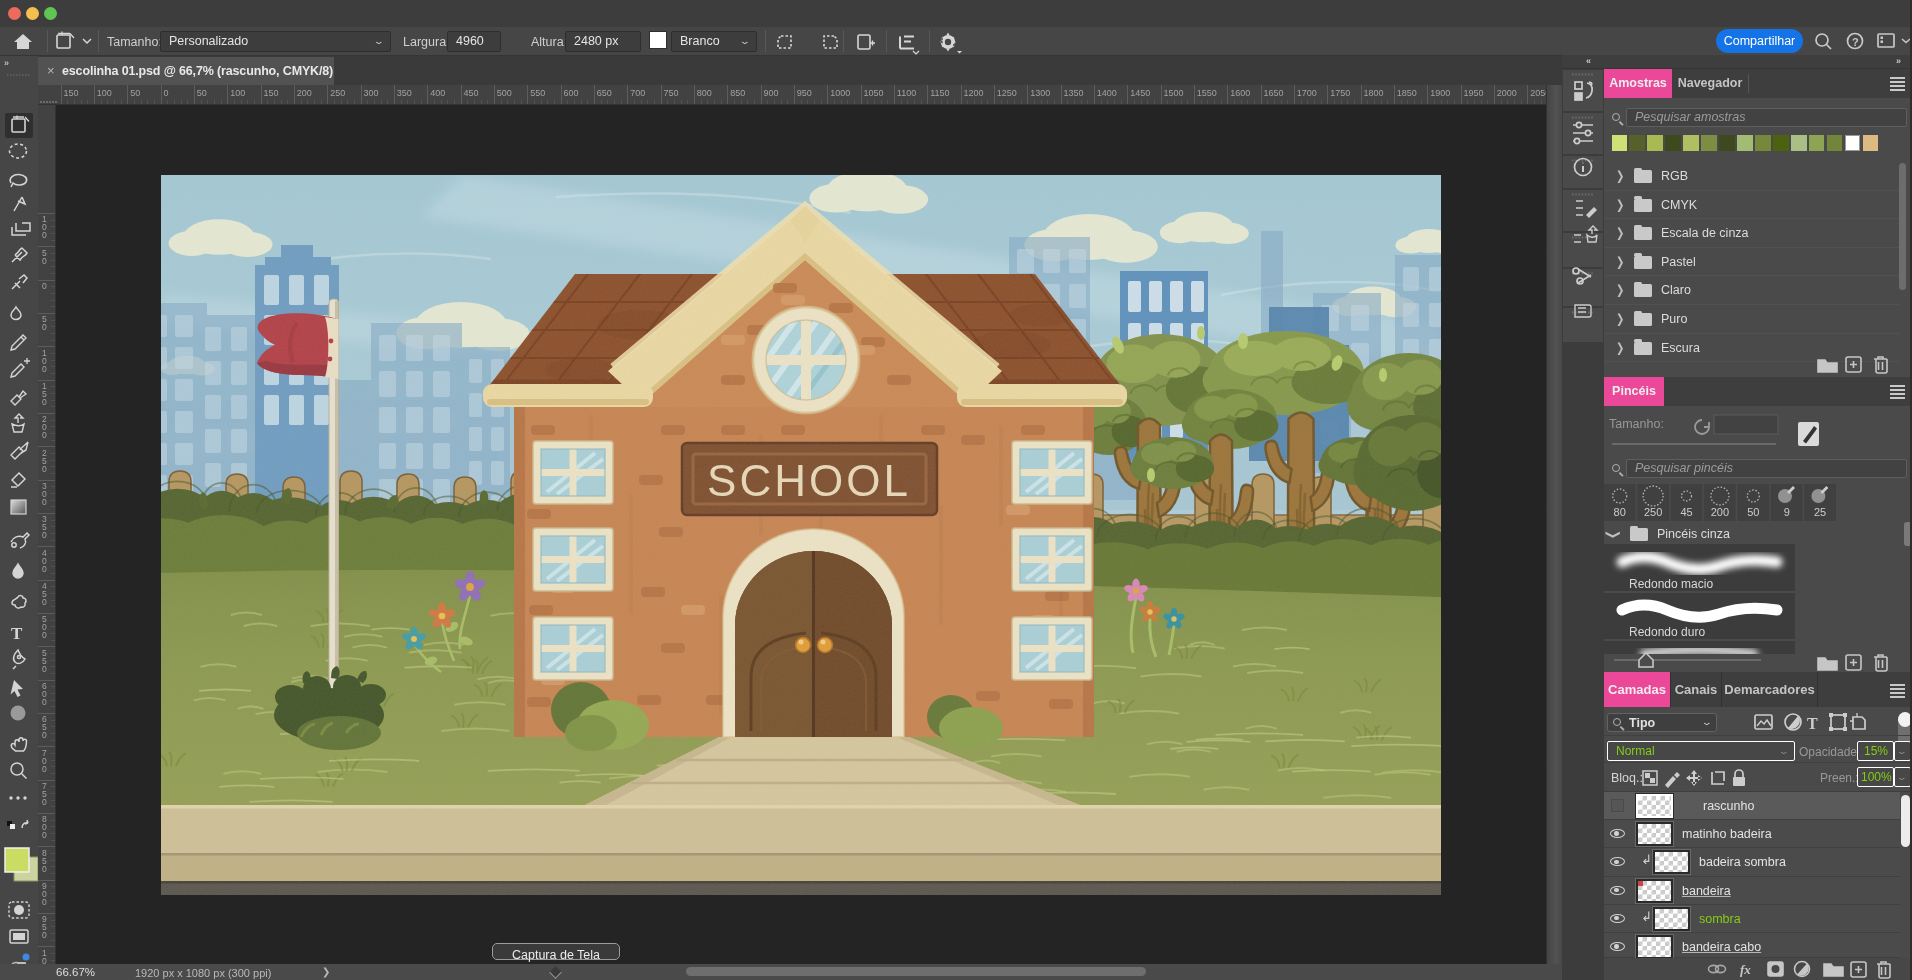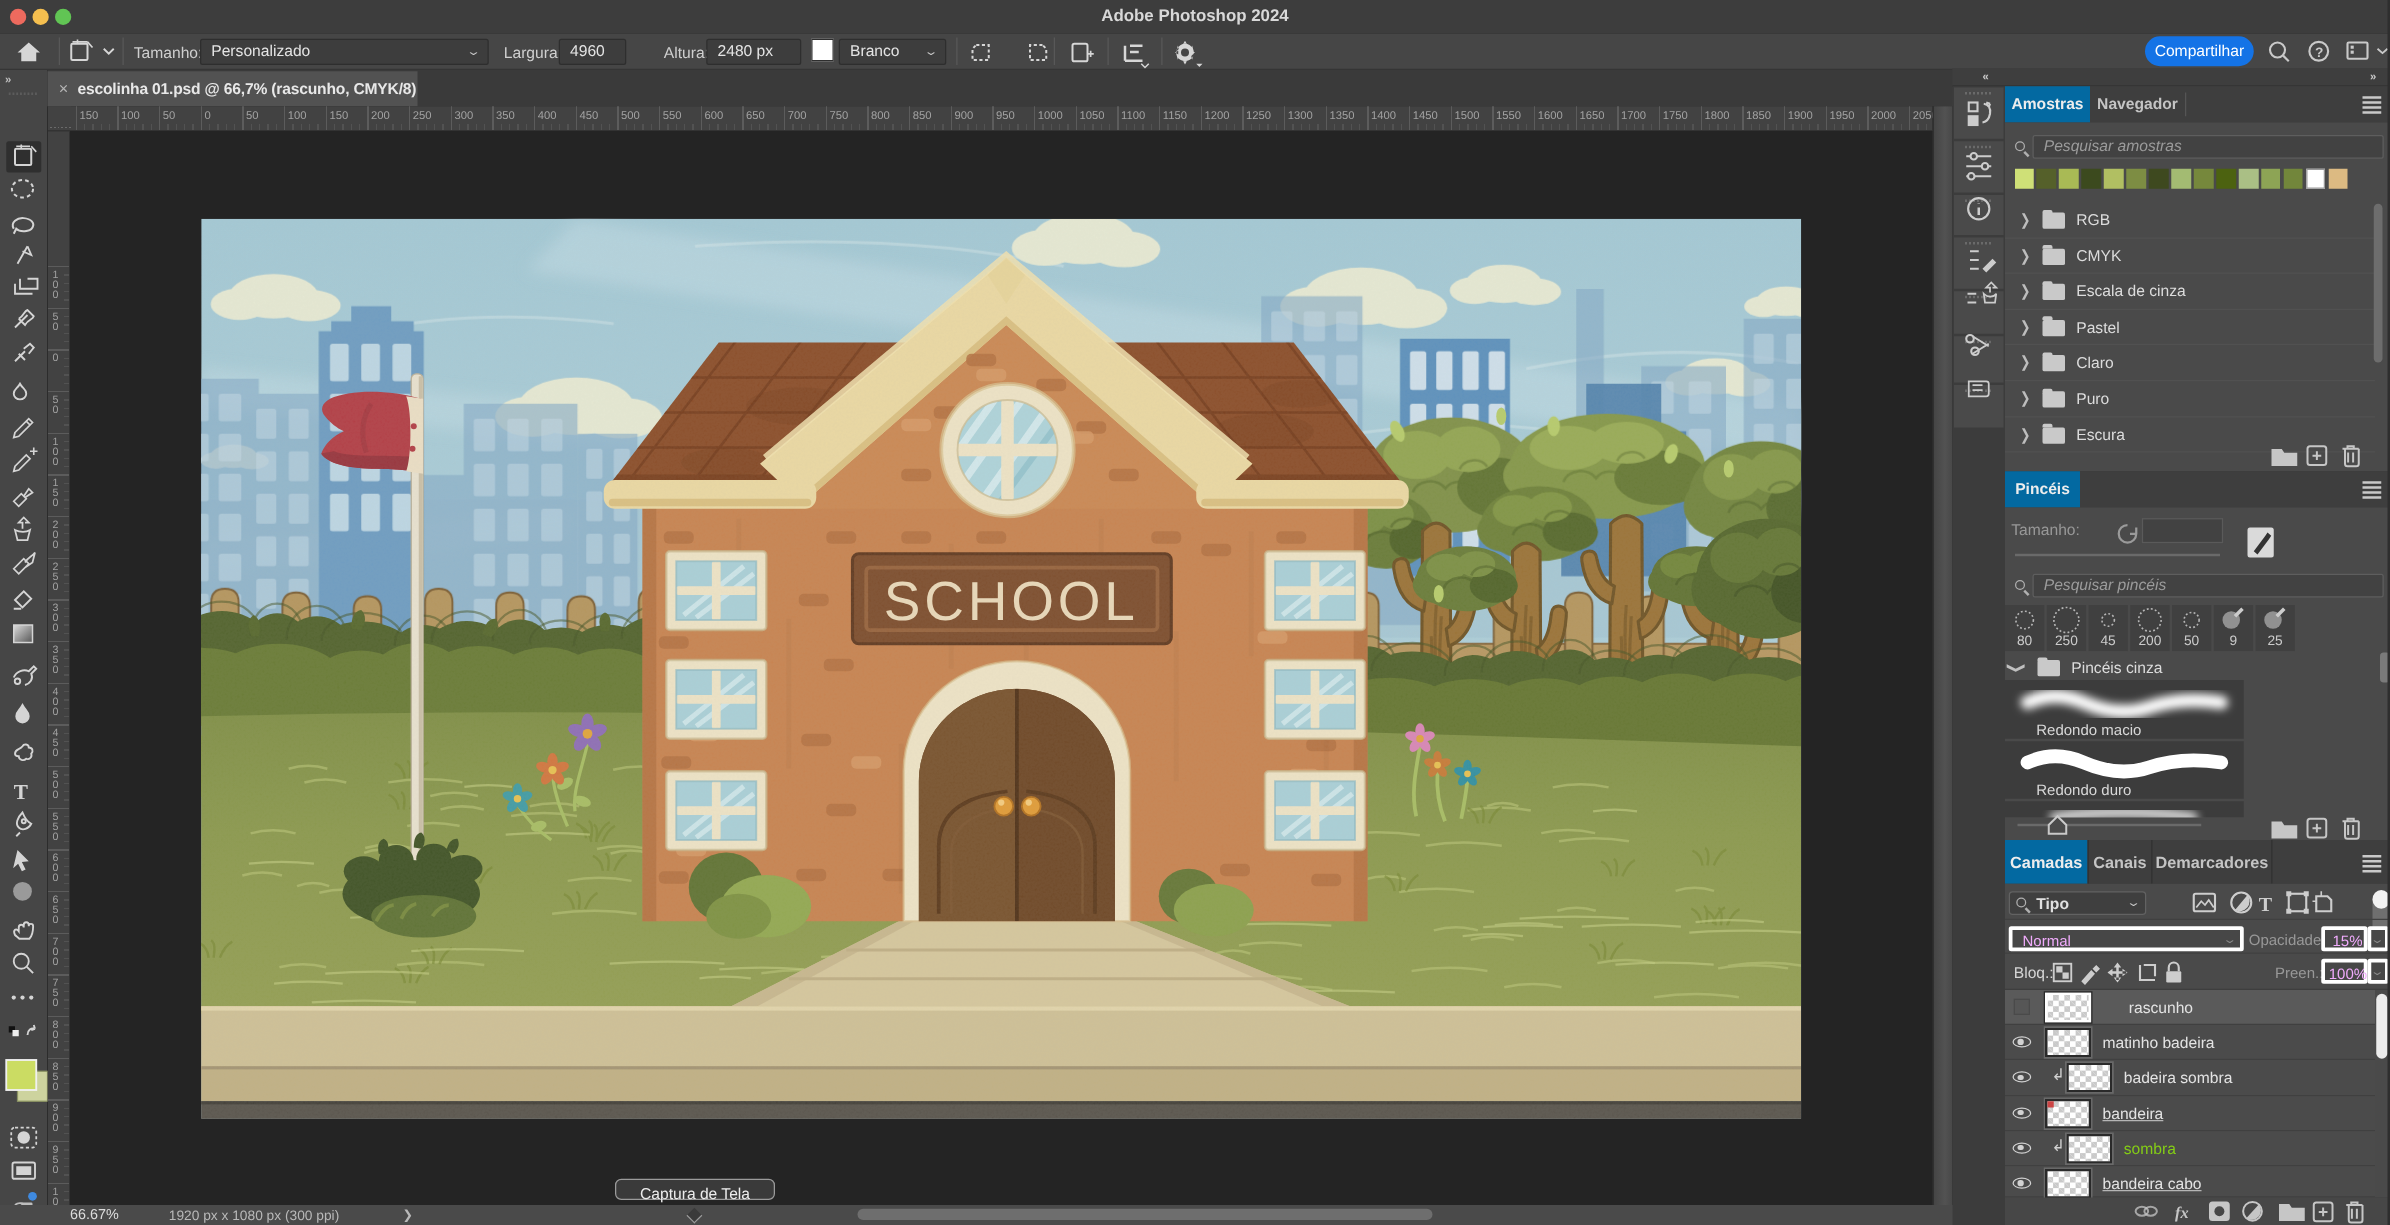--- a/index.html
+++ b/index.html
@@ -12,41 +12,40 @@
 .obox{position:absolute;top:3.5px;height:21px;background:#3d3d3d;border:1px solid #2e2e2e;border-radius:2px;color:#e4e4e4;font-size:12.5px;line-height:19px;padding-left:8px}
 .osep{position:absolute;top:3px;width:1px;height:22px;background:#585858}
 .chev{position:absolute;color:#c9c9c9;font-size:9px;transform:scaleX(1.6)}
 #tabbar{position:absolute;left:38px;top:56px;width:1874px;height:29px;background:#3a3a3a}
 #tab1{position:absolute;left:0px;top:1px;width:296px;height:28px;background:#525252;color:#e8e8e8;font-size:12.5px;font-weight:700;line-height:28px;letter-spacing:-0.15px;white-space:nowrap}
 #statusbar{position:absolute;left:0;top:964px;width:1912px;height:16px;background:#4a4a4a;color:#dedede;font-size:11.5px}
 #tooltip{position:absolute;left:492px;top:943px;width:128px;height:17px;background:#3a3a3a;border:1px solid #9b9b9b;border-radius:5px;color:#ececec;font-size:12.5px;text-align:center;line-height:23px;z-index:60}
 #tooltip .ptr{position:absolute;left:58px;top:23.5px;width:9px;height:9px;background:#3a3a3a;border-right:1px solid #9b9b9b;border-bottom:1px solid #9b9b9b;transform:rotate(45deg)}
 .panel-tabs{position:absolute;background:#3e3e3e}
 .ptab{position:absolute;color:#c4c4c4;font-size:12.5px;font-weight:700;text-align:center}
-.ptab.act{background:#0369a1;color:#ededed}
+.ptab.act{background:#ec4899;color:#ededed}
 .hamb{position:absolute;width:15px;height:1.8px;background:#c9c9c9;box-shadow:0 4px #c9c9c9,0 8px #c9c9c9,0 12px #c9c9c9}
 .pbody{position:absolute;background:#4a4a4a}
 .sfield{position:absolute;height:19px;background:#424242;border:1px solid #5e5e5e;border-radius:2px;color:#9b9b9b;font-size:12.5px;font-style:italic;line-height:17px;padding-left:8px}
 .mag{position:absolute;width:8px;height:8px;border:1.6px solid #b0b0b0;border-radius:50%}
 .mag:after{content:"";position:absolute;left:6.5px;top:6.5px;width:1.8px;height:4.5px;background:#b0b0b0;transform:rotate(-45deg)}
 .frow{position:absolute;color:#dcdcdc;font-size:12.5px}
 .folder{position:absolute;width:18px;height:13px;background:#c9c9c9;border-radius:1.5px}
 .folder:before{content:"";position:absolute;left:0;top:-2.5px;width:8px;height:3px;background:#c9c9c9;border-radius:1.5px 1.5px 0 0}
 .checker{background-color:#fff;background-image:linear-gradient(45deg,#c9c9c9 25%,transparent 25%,transparent 75%,#c9c9c9 75%),linear-gradient(45deg,#c9c9c9 25%,transparent 25%,transparent 75%,#c9c9c9 75%);background-size:9px 9px;background-position:0 0,4.5px 4.5px}
 .eye{position:absolute;width:15px;height:9px;border:1.5px solid #d2d2d2;border-radius:50%}
 .eye:after{content:"";position:absolute;left:3.2px;top:1.2px;width:4.5px;height:4.5px;background:#d2d2d2;border-radius:50%}
 .gtxt{color:#989898;font-size:12.5px;position:absolute}
-.vbox{position:absolute;height:20px;background:#474747;border:3px solid #ffffff;border-radius:2px;color:#f0abfc;font-size:12px;line-height:18px}
+.vbox{position:absolute;height:20px;background:#474747;border:1px solid #ffffff;border-radius:2px;color:#84cc16;font-size:12px;line-height:18px}
 </style></head><body>
 
 <div id="titlebar">
 <div class="light" style="left:8px;background:#ed6a5e"></div>
 <div class="light" style="left:26px;background:#f5bf4f"></div>
 <div class="light" style="left:44px;background:#61c554"></div>
-<div class="t">Adobe Photoshop 2024</div>
 </div>
 <div id="optbar">
 <svg class="abs" style="left:0;top:0" width="1912" height="29">
  <g fill="none" stroke="#d6d6d6" stroke-width="1.6">
   <path d="M23,7 L32,15 L29,15 L29,22 L17,22 L17,15 L14,15 Z" fill="#d6d6d6" stroke="none"></path>
   <rect x="57" y="8" width="13" height="13" rx="1"></rect>
   <path d="M62,8 V4.5 M58,6.5 H70 M70,6.5 L74,11" stroke-width="1.3"></path>
   <path d="M83,12 l4,4 l4,-4" stroke-width="1.5"></path>
   <path d="M781,9 h10 v12 h-13 v-9 z" stroke-dasharray="2.5 2"></path>
   <path d="M814,9 h10 v12 h-13 v-9 z" stroke-dasharray="2.5 2" transform="scale(-1,1) translate(-1648,0)"></path>

